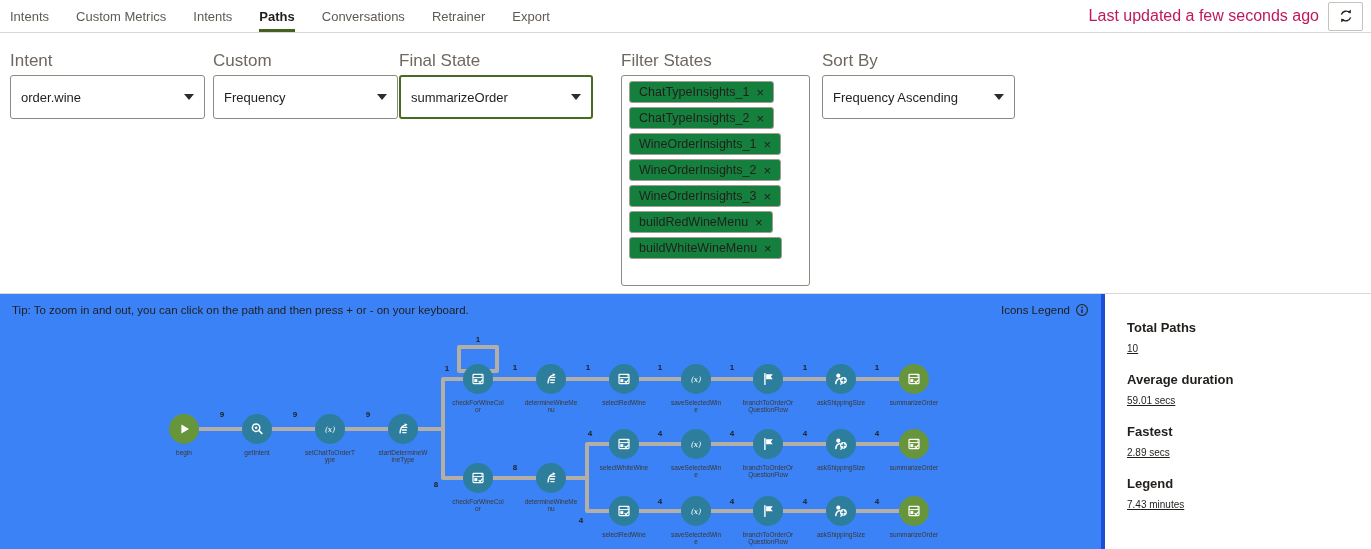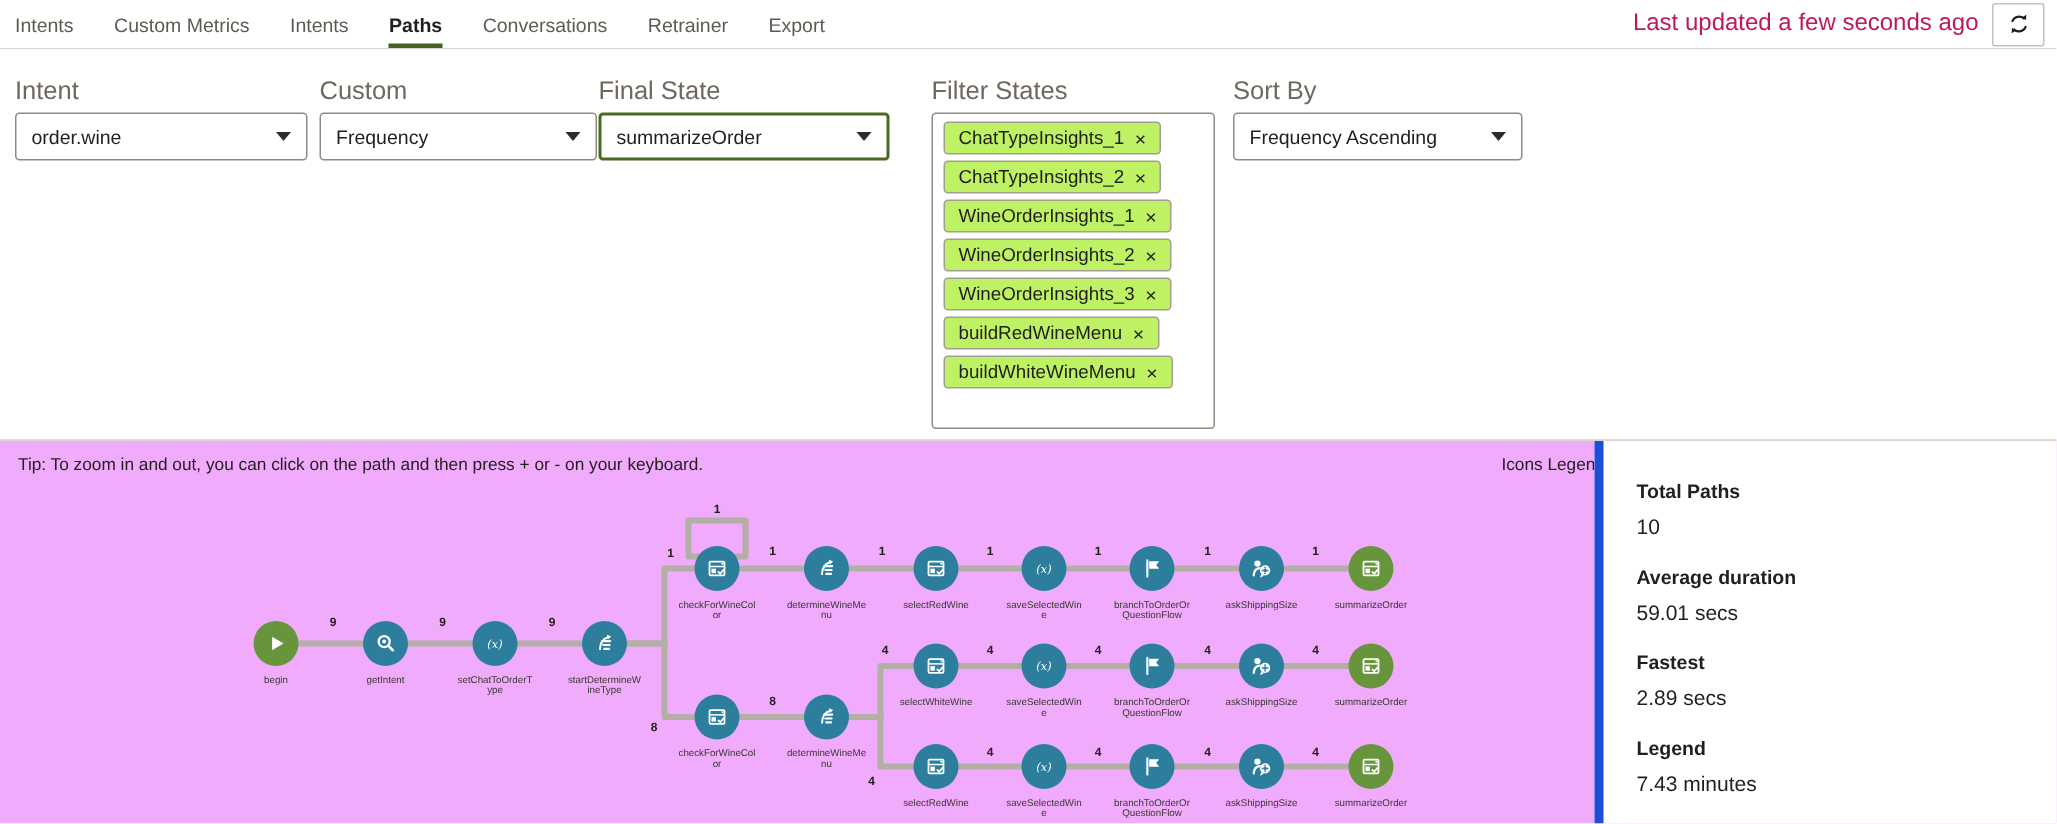--- a/index.html
+++ b/index.html
@@ -35,64 +35,64 @@
   
   .filters { position:absolute; top:33px; left:0; right:0; height:260px; background:#fff; }
   .fgroup { position:absolute; }
   .fg-intent  { left:10px;  top:18px; width:195px; }
   .fg-outcome { left:213px; top:18px; width:185px; }
   .fg-final   { left:399px; top:18px; width:194px; }
   .fg-states  { left:621px; top:18px; width:189px; }
   .fg-sort    { left:822px; top:18px; width:193px; }
   .flabel { font-size:17px; color:#6e685f; margin-bottom:4px; }
   .select {
-    height:32px; border:1px solid #8f8a80; border-radius:3px; background:#fff;
+    height:44px; border:1px solid #8f8a80; border-radius:3px; background:#fff;
     display:flex; align-items:center; justify-content:space-between;
     padding:0 10px; font-size:13px; color:#211e1b; cursor:pointer;
   }
   .select.green { border:2px solid #486b22; }
   .caret {
     width:0; height:0; flex:none;
     border-left:5px solid transparent; border-right:5px solid transparent;
     border-top:6px solid #2f2b26;
   }
   .states-box {
     border:1px solid #8f8a80; border-radius:3px; background:#fff;
     height:211px; padding:5px 7px; overflow:hidden;
   }
   .chip {
     display:flex; width:max-content; align-items:center; gap:7px;
-    border:1px solid #a39d93; border-radius:3px; background:#bef264;
+    border:1px solid #a39d93; border-radius:3px; background:#15803d;
     padding:3px 9px; margin-bottom:4px; font-size:12.5px; color:#211e1b; cursor:pointer;
   }
   .chip-x { cursor:pointer; font-size:13px; line-height:1; color:#211e1b; }
 
   
   .pathpanel {
     position:absolute; top:293px; left:0; right:0; bottom:0;
-    border-top:1px solid #dcd8d1; background:#f0abfc;
+    border-top:1px solid #dcd8d1; background:#3b82f6;
   }
   .tipbar {
     position:absolute; top:0; left:0; width:1101px; height:32px;
     display:flex; align-items:center; justify-content:space-between; padding:0 12px;
   }
   .tip { font-size:11.5px; color:#211e1b; }
   .legend { display:flex; align-items:center; gap:5px; font-size:11.5px; color:#211e1b; cursor:pointer; }
   #diagram-svg { position:absolute; left:0; top:0; }
   .edge { fill:none; stroke-width:4; stroke-linejoin:round; stroke-linecap:round; cursor:pointer; }
   .edge-label { font:bold 8px "Liberation Sans", sans-serif; fill:#211e1b; text-anchor:middle; }
   .node-label { font:6.5px "Liberation Sans", sans-serif; fill:#3c3832; text-anchor:middle; }
 
   .stats {
-    position:absolute; right:0; top:0; bottom:0; width:308px;
-    border-left:6px solid #1d4ed8; background:#fff; padding:26px 0 0 22px;
+    position:absolute; right:0; top:0; bottom:0; width:270px;
+    border-left:4px solid #1d4ed8; background:#fff; padding:26px 0 0 22px;
   }
   .stat { margin-bottom:18px; }
   .stat-label { font-weight:bold; font-size:13px; color:#211e1b; margin-bottom:8px; }
-  .stat-value { font-size:14px; color:#211e1b; }
+  .stat-value { font-size:10px; color:#211e1b;text-decoration:underline; }
 </style>
 </head>
 <body>
 
 <svg class="defs" xmlns="http://www.w3.org/2000/svg" xmlns:xlink="http://www.w3.org/1999/xlink">
   <symbol id="ic-play" viewBox="0 0 16 16">
     <path d="M5.4 3.5v9l7.6-4.5z" fill="#fff"></path>
   </symbol>
   <symbol id="ic-intent" viewBox="0 0 16 16">
     <circle cx="7.1" cy="6.7" r="3.7" fill="none" stroke="#fff" stroke-width="1.5"></circle>

